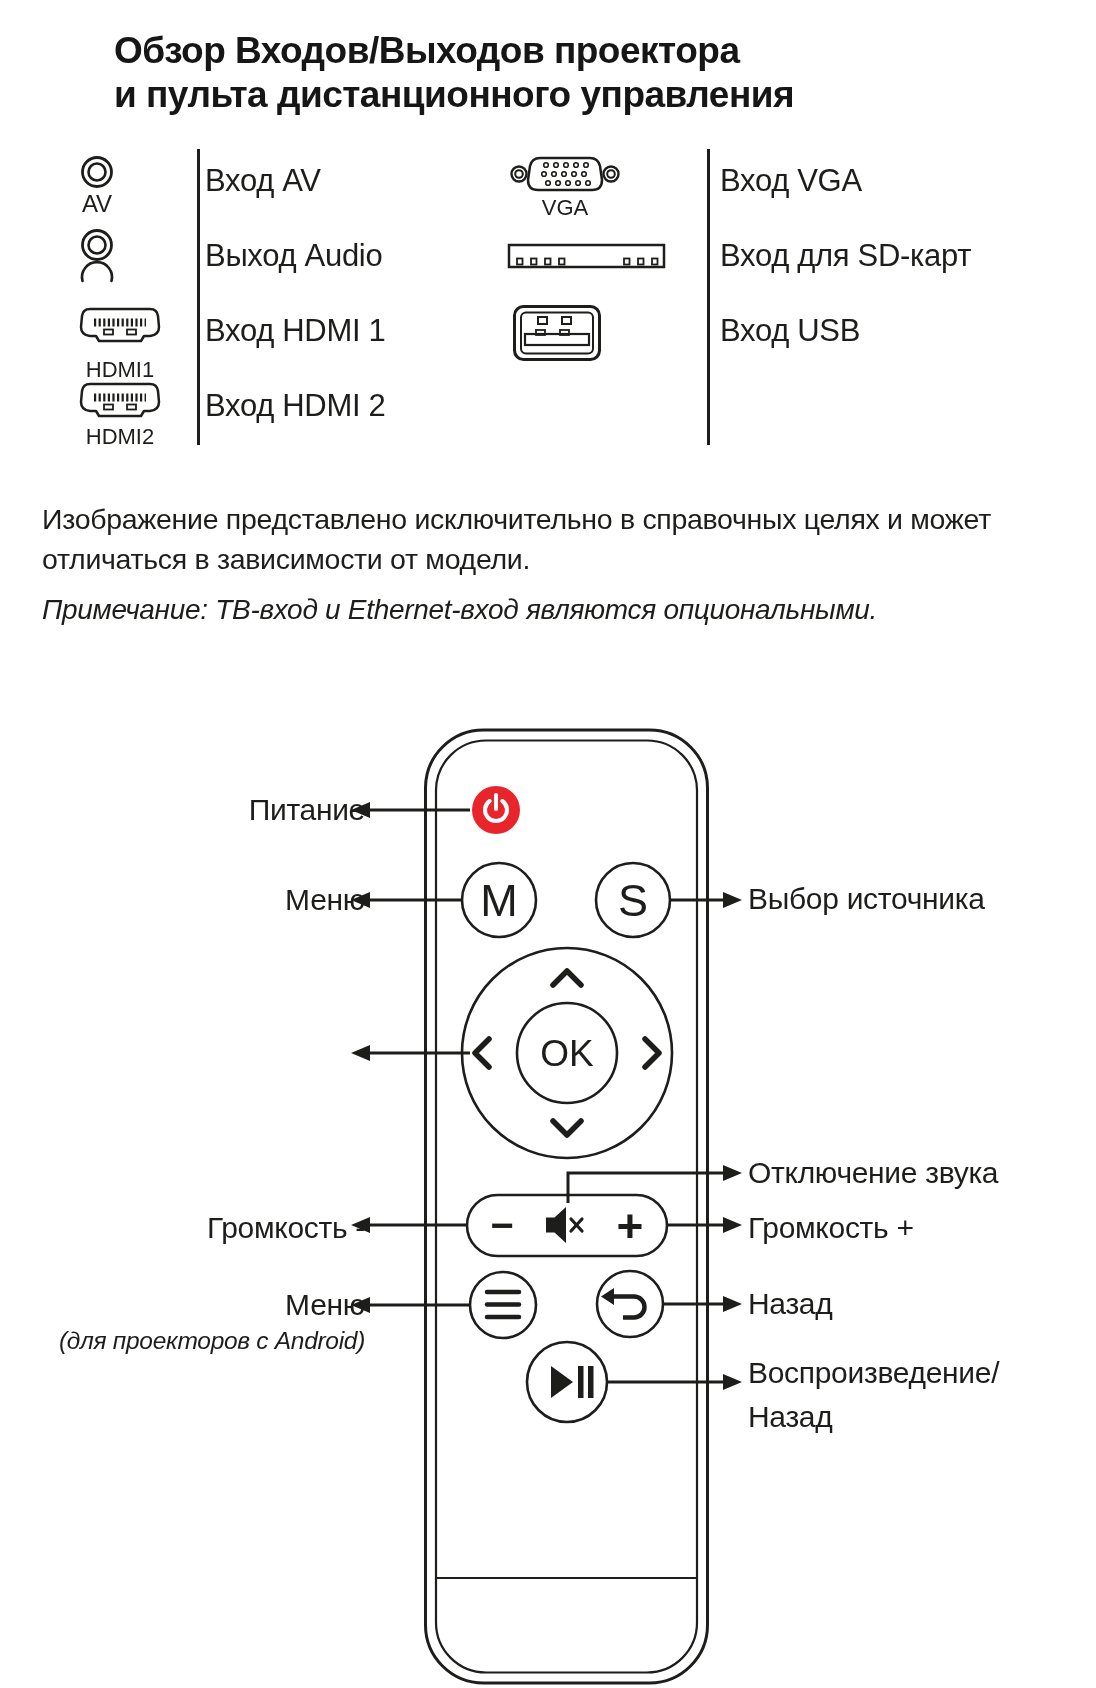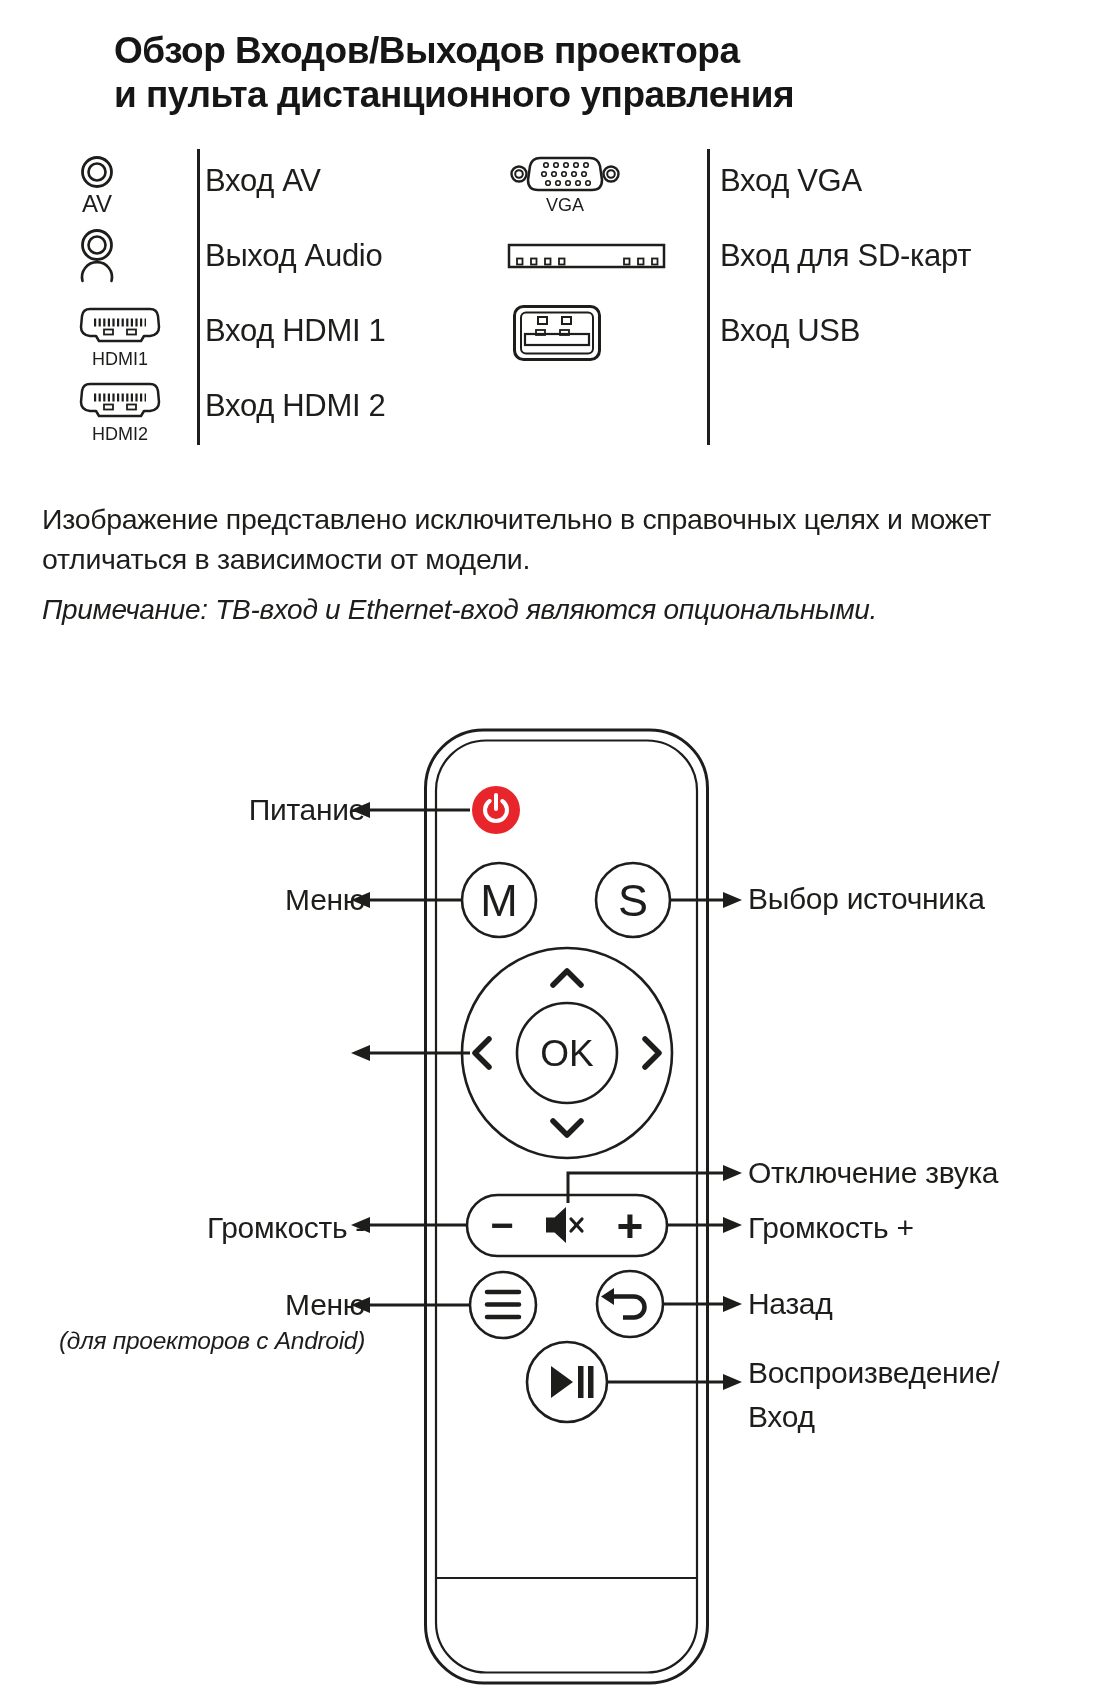--- a/index.html
+++ b/index.html
@@ -2,21 +2,21 @@
 <html><head>
 <meta charset="utf-8">
 <style>
   html,body{margin:0;padding:0;background:#fff;}
   .page{position:relative;width:1096px;height:1688px;background:#ffffff;overflow:hidden;
         font-family:"Liberation Sans",sans-serif;color:#1d1d1b;border-radius:20px;}
   .abs{position:absolute;}
   .title{left:114px;top:4px;font-size:37px;font-weight:bold;line-height:1.19;
          letter-spacing:-0.5px;white-space:pre-line;color:#161616;}
   .io-label{font-size:31px;letter-spacing:-0.3px;white-space:nowrap;}
-  .io-caption{font-size:18px;text-align:center;white-space:nowrap;}
+  .io-caption{font-size:22px;text-align:center;white-space:nowrap;}
   .divider{width:3px;background:#1d1d1b;}
   .disclaimer{left:42px;top:499px;font-size:28.5px;line-height:1.42;letter-spacing:-0.3px;white-space:pre-line;}
   .note{left:42px;top:594px;font-size:28px;font-style:italic;letter-spacing:-0.3px;white-space:nowrap;}
   .rlabel{font-size:30px;letter-spacing:-0.3px;white-space:pre-line;}
   .rlabel.right-col{left:748px;}
   .rlabel.left-col{right:731px;text-align:left;}
   .rlabel.small{font-size:24.5px;font-style:italic;}
   .btn-letter{position:absolute;transform:translate(-50%,-50%);font-size:45px;white-space:nowrap;}
   svg{display:block;}
 </style>
@@ -41,21 +41,21 @@
       <circle cx="22" cy="20" r="8.5" fill="none" stroke="#1d1d1b" stroke-width="2.6"></circle>
       <path d="M7.5,56 A15,15 0 1 1 36.5,56" fill="none" stroke="#1d1d1b" stroke-width="2.6" stroke-linecap="round"></path>
     </svg>
 
     <svg class="abs" style="left:78px;top:303px" width="84" height="44" viewBox="0 0 84 44">
       <path d="M12,6 H72 Q79,6 80,13 L81,24 Q81,32 72,33 H66 L63,38 H21 L18,33 H12 Q3,32 3,24 L4,13 Q5,6 12,6 Z" fill="none" stroke="#1d1d1b" stroke-width="2.5" stroke-linejoin="round"></path>
       <line x1="16" y1="19.5" x2="68" y2="19.5" stroke="#1d1d1b" stroke-width="8" stroke-dasharray="2.2 2.4"></line>
       <rect x="26" y="26.5" width="9" height="5" fill="none" stroke="#1d1d1b" stroke-width="1.8"></rect>
       <rect x="49" y="26.5" width="9" height="5" fill="none" stroke="#1d1d1b" stroke-width="1.8"></rect>
     </svg>
-    <div class="abs io-caption" style="left:73px;top:349px;width:94px">HDMI1</div>
+    <div class="abs io-caption" style="left:73px;top:357px;width:94px">HDMI1</div>
 
     <svg class="abs" style="left:78px;top:378px" width="84" height="44" viewBox="0 0 84 44">
       <path d="M12,6 H72 Q79,6 80,13 L81,24 Q81,32 72,33 H66 L63,38 H21 L18,33 H12 Q3,32 3,24 L4,13 Q5,6 12,6 Z" fill="none" stroke="#1d1d1b" stroke-width="2.5" stroke-linejoin="round"></path>
       <line x1="16" y1="19.5" x2="68" y2="19.5" stroke="#1d1d1b" stroke-width="8" stroke-dasharray="2.2 2.4"></line>
       <rect x="26" y="26.5" width="9" height="5" fill="none" stroke="#1d1d1b" stroke-width="1.8"></rect>
       <rect x="49" y="26.5" width="9" height="5" fill="none" stroke="#1d1d1b" stroke-width="1.8"></rect>
     </svg>
     <div class="abs io-caption" style="left:73px;top:424px;width:94px">HDMI2</div>
 
     <div class="abs divider" style="left:197px;top:149px;height:296px"></div>
@@ -226,15 +226,15 @@
   <div class="abs rlabel left-col" style="top:883px">Меню</div>
   <div class="abs rlabel left-col" style="top:1211px">Громкость -</div>
   <div class="abs rlabel left-col" style="top:1288px">Меню</div>
   <div class="abs rlabel left-col small" style="top:1327px">(для проекторов с Android)</div>
 
   <div class="abs rlabel right-col" style="top:882px">Выбор источника</div>
   <div class="abs rlabel right-col" style="top:1156px">Отключение звука</div>
   <div class="abs rlabel right-col" style="top:1211px">Громкость +</div>
   <div class="abs rlabel right-col" style="top:1287px">Назад</div>
   <div class="abs rlabel right-col" style="top:1351px;line-height:1.48">Воспроизведение/
-Вход</div>
+Назад</div>
 
 </div>
 
 </body></html>

